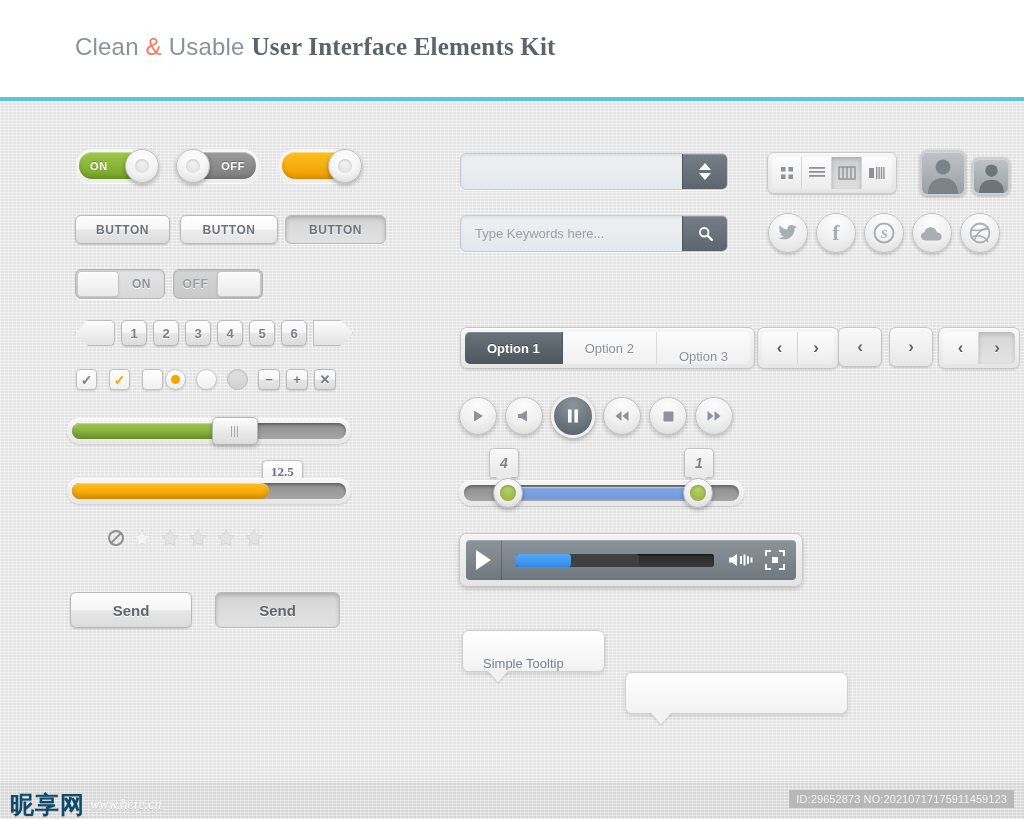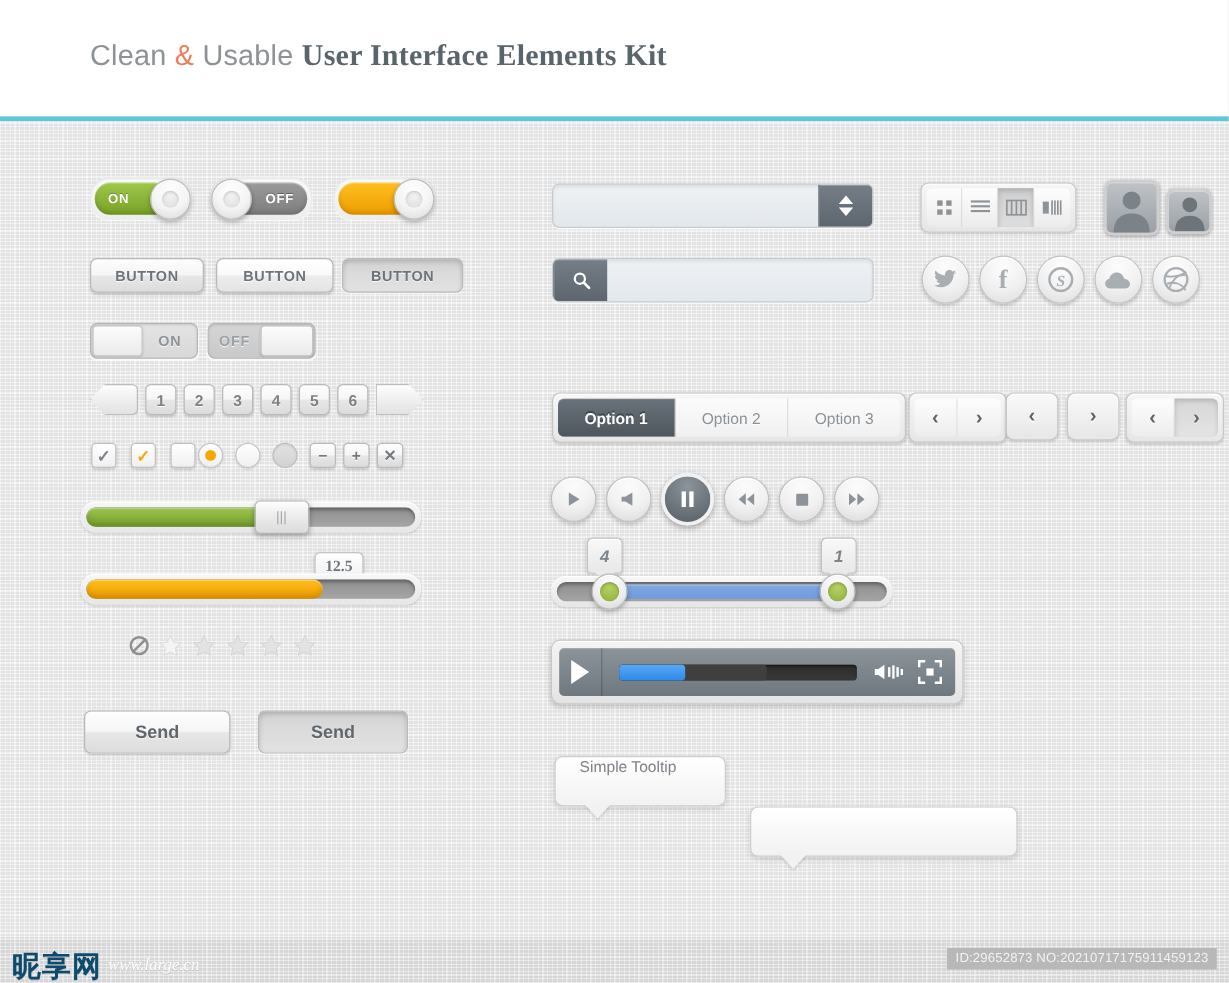--- a/index.html
+++ b/index.html
@@ -301,21 +301,21 @@
     border: 1px solid #c6c6c6;
     box-shadow: 0 1px 2px rgba(0,0,0,.14), inset 0 1px 0 #fff;
   }
   .tab {
     padding: 0 22px; height: 32px; display: flex; align-items: center; justify-content: center;
     font-size: 13px; color: #8a9095; border-right: 1px solid #dadada;
     background: linear-gradient(180deg,#fcfcfc,#f0f0f0); cursor: pointer;
     text-shadow: 0 1px 0 rgba(255,255,255,.9);
   }
   .tab:first-child { border-radius: 5px 0 0 5px; justify-content: flex-end; }
-  .tab:last-child { border-right: 0; border-radius: 0 5px 5px 0; }
+  .tab:last-child { border-right: 0; border-radius: 0 5px 5px 0; align-items: flex-end; }
   .tab.active {
     background: linear-gradient(180deg,#6a737b,#4e565d);
     color: #fff; font-weight: 700; border-right-color: #4e565d;
     text-shadow: 0 -1px 0 rgba(0,0,0,.35);
     box-shadow: inset 0 1px 0 rgba(255,255,255,.18);
   }
 
   
   .arrow-group {
     border-radius: 7px; padding: 4px; display: flex; gap: 0;
@@ -426,21 +426,21 @@
   .vtrack .buf { position:absolute; left:0; top:0; height:100%; border-radius:3px; background:#3f3f3f; }
   .vtrack .prog { position:absolute; left:0; top:0; height:100%; border-radius:3px;
     background: linear-gradient(180deg,#57a8f5,#2f8ae8); }
 
   
   .tooltip {
     border-radius: 7px; position: relative;
     background: linear-gradient(180deg,#ffffff,#f2f2f2);
     border: 1px solid #cfcfcf;
     box-shadow: 0 2px 4px rgba(0,0,0,.13), inset 0 1px 0 #fff;
-    display: flex; align-items: flex-start; padding: 0 20px;
+    display: flex; align-items: flex-end; padding: 0 20px;
     font-size: 13px; color: #7c8287;
   }
   .tooltip .tail {
     position: absolute; bottom: -11px; width: 0; height: 0;
     border-left: 11px solid transparent; border-right: 11px solid transparent;
     border-top: 12px solid #f2f2f2;
     filter: drop-shadow(0 2px 1px rgba(0,0,0,.10));
   }
   .notice {
     border-radius: 7px; position: relative;
@@ -616,20 +616,21 @@
   <input type="text" placeholder="" style="">
   <div class="field-addon">
     <div class="spin-col">
       <div class="tri-up"></div>
       <div class="tri-dn"></div>
     </div>
   </div>
 </div>
 
 <div class="abs field-shell" style="left:460px; top:215px; width:268px; height:37px;">
+  <input type="text" placeholder="Type Keywords here..." style="">
   <div class="field-addon">
     <svg width="17" height="17" viewBox="0 0 20 20">
       <circle cx="8.5" cy="8.5" r="5" fill="none" stroke="#fff" stroke-width="2.2"></circle>
       <line x1="12.3" y1="12.3" x2="17.5" y2="17.5" stroke="#fff" stroke-width="2.6" stroke-linecap="round"></line>
     </svg>
   </div>
 </div>
 
 <div class="abs seg-shell" style="left:767px; top:152px;">
   <div class="seg-cell">
@@ -835,15 +836,15 @@
 <div class="abs notice" style="left:462px; top:678px; width:123px; height:50px;">
   <div class="t1">Neat and Clean</div>
 
   <div class="x">✕</div>
 
 </div>
 
 <div id="footer"></div>
 <div id="watermark-logo">
   <span class="cjk">昵享网</span>
-  <span class="url">www.large.cn</span>
+  <span class="url">www.here.cn</span>
 </div>
 <div id="id-badge">ID:29652873 NO:20210717175911459123</div>
 
 </body></html>

